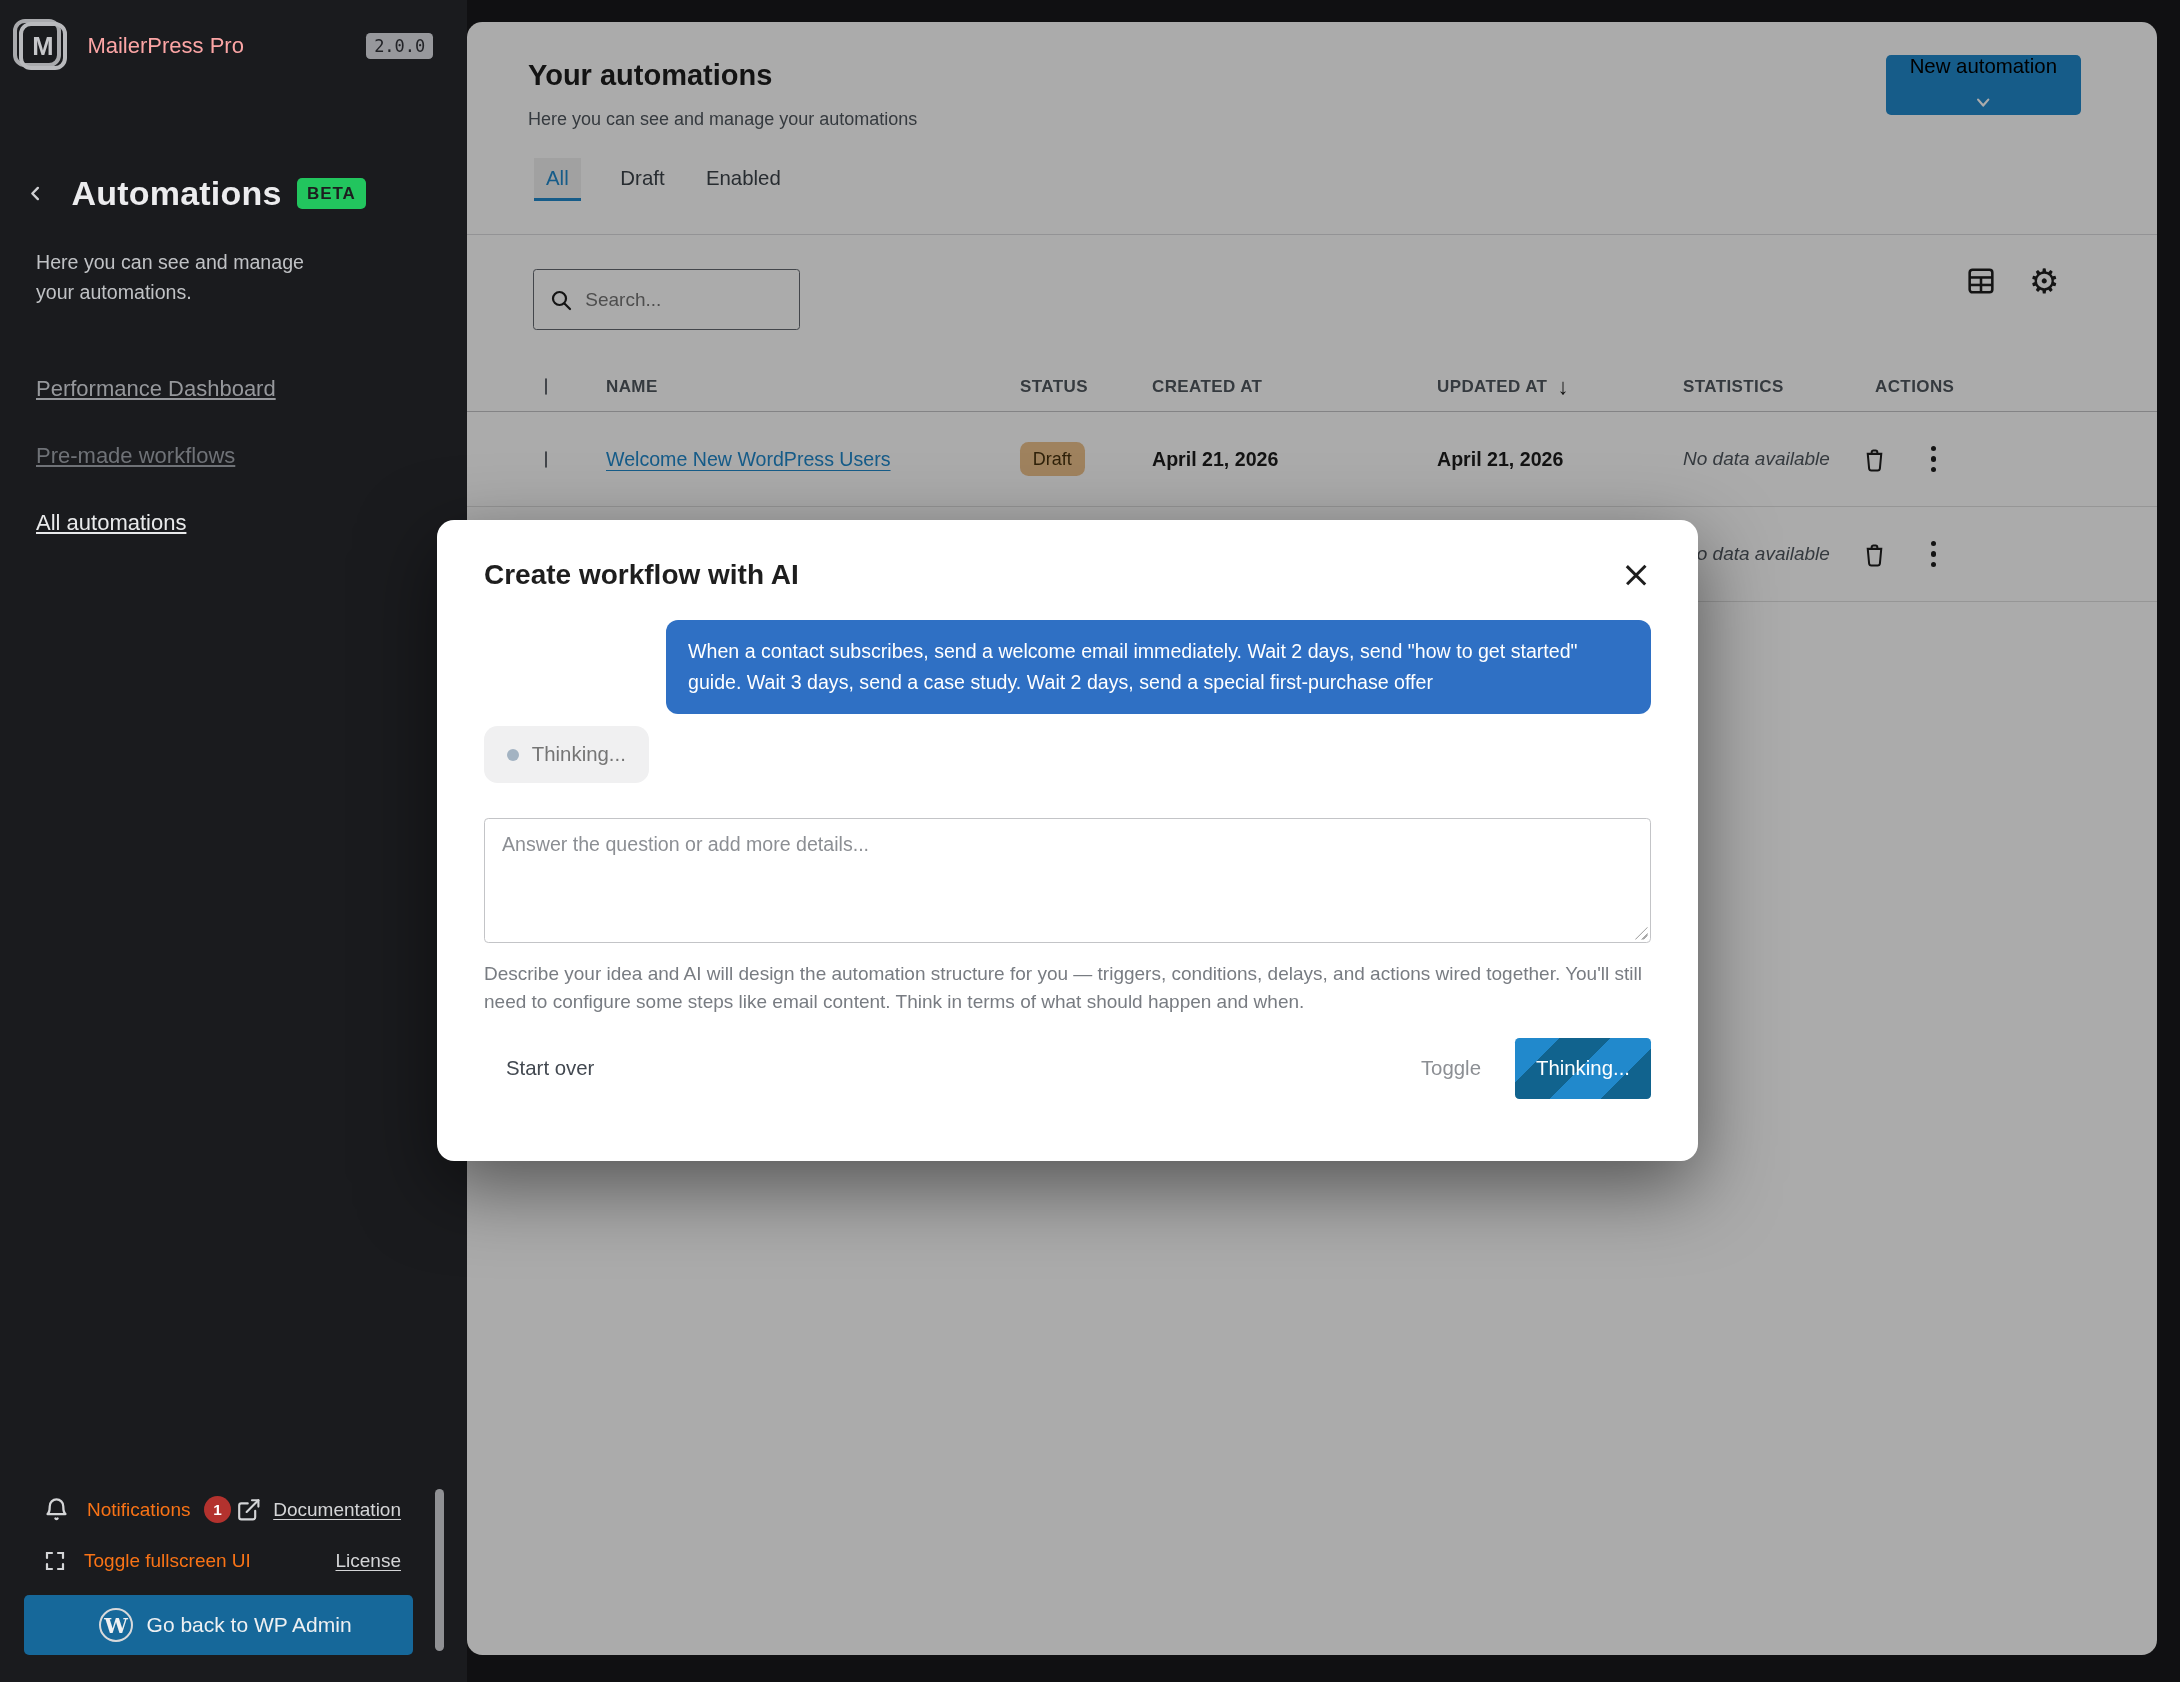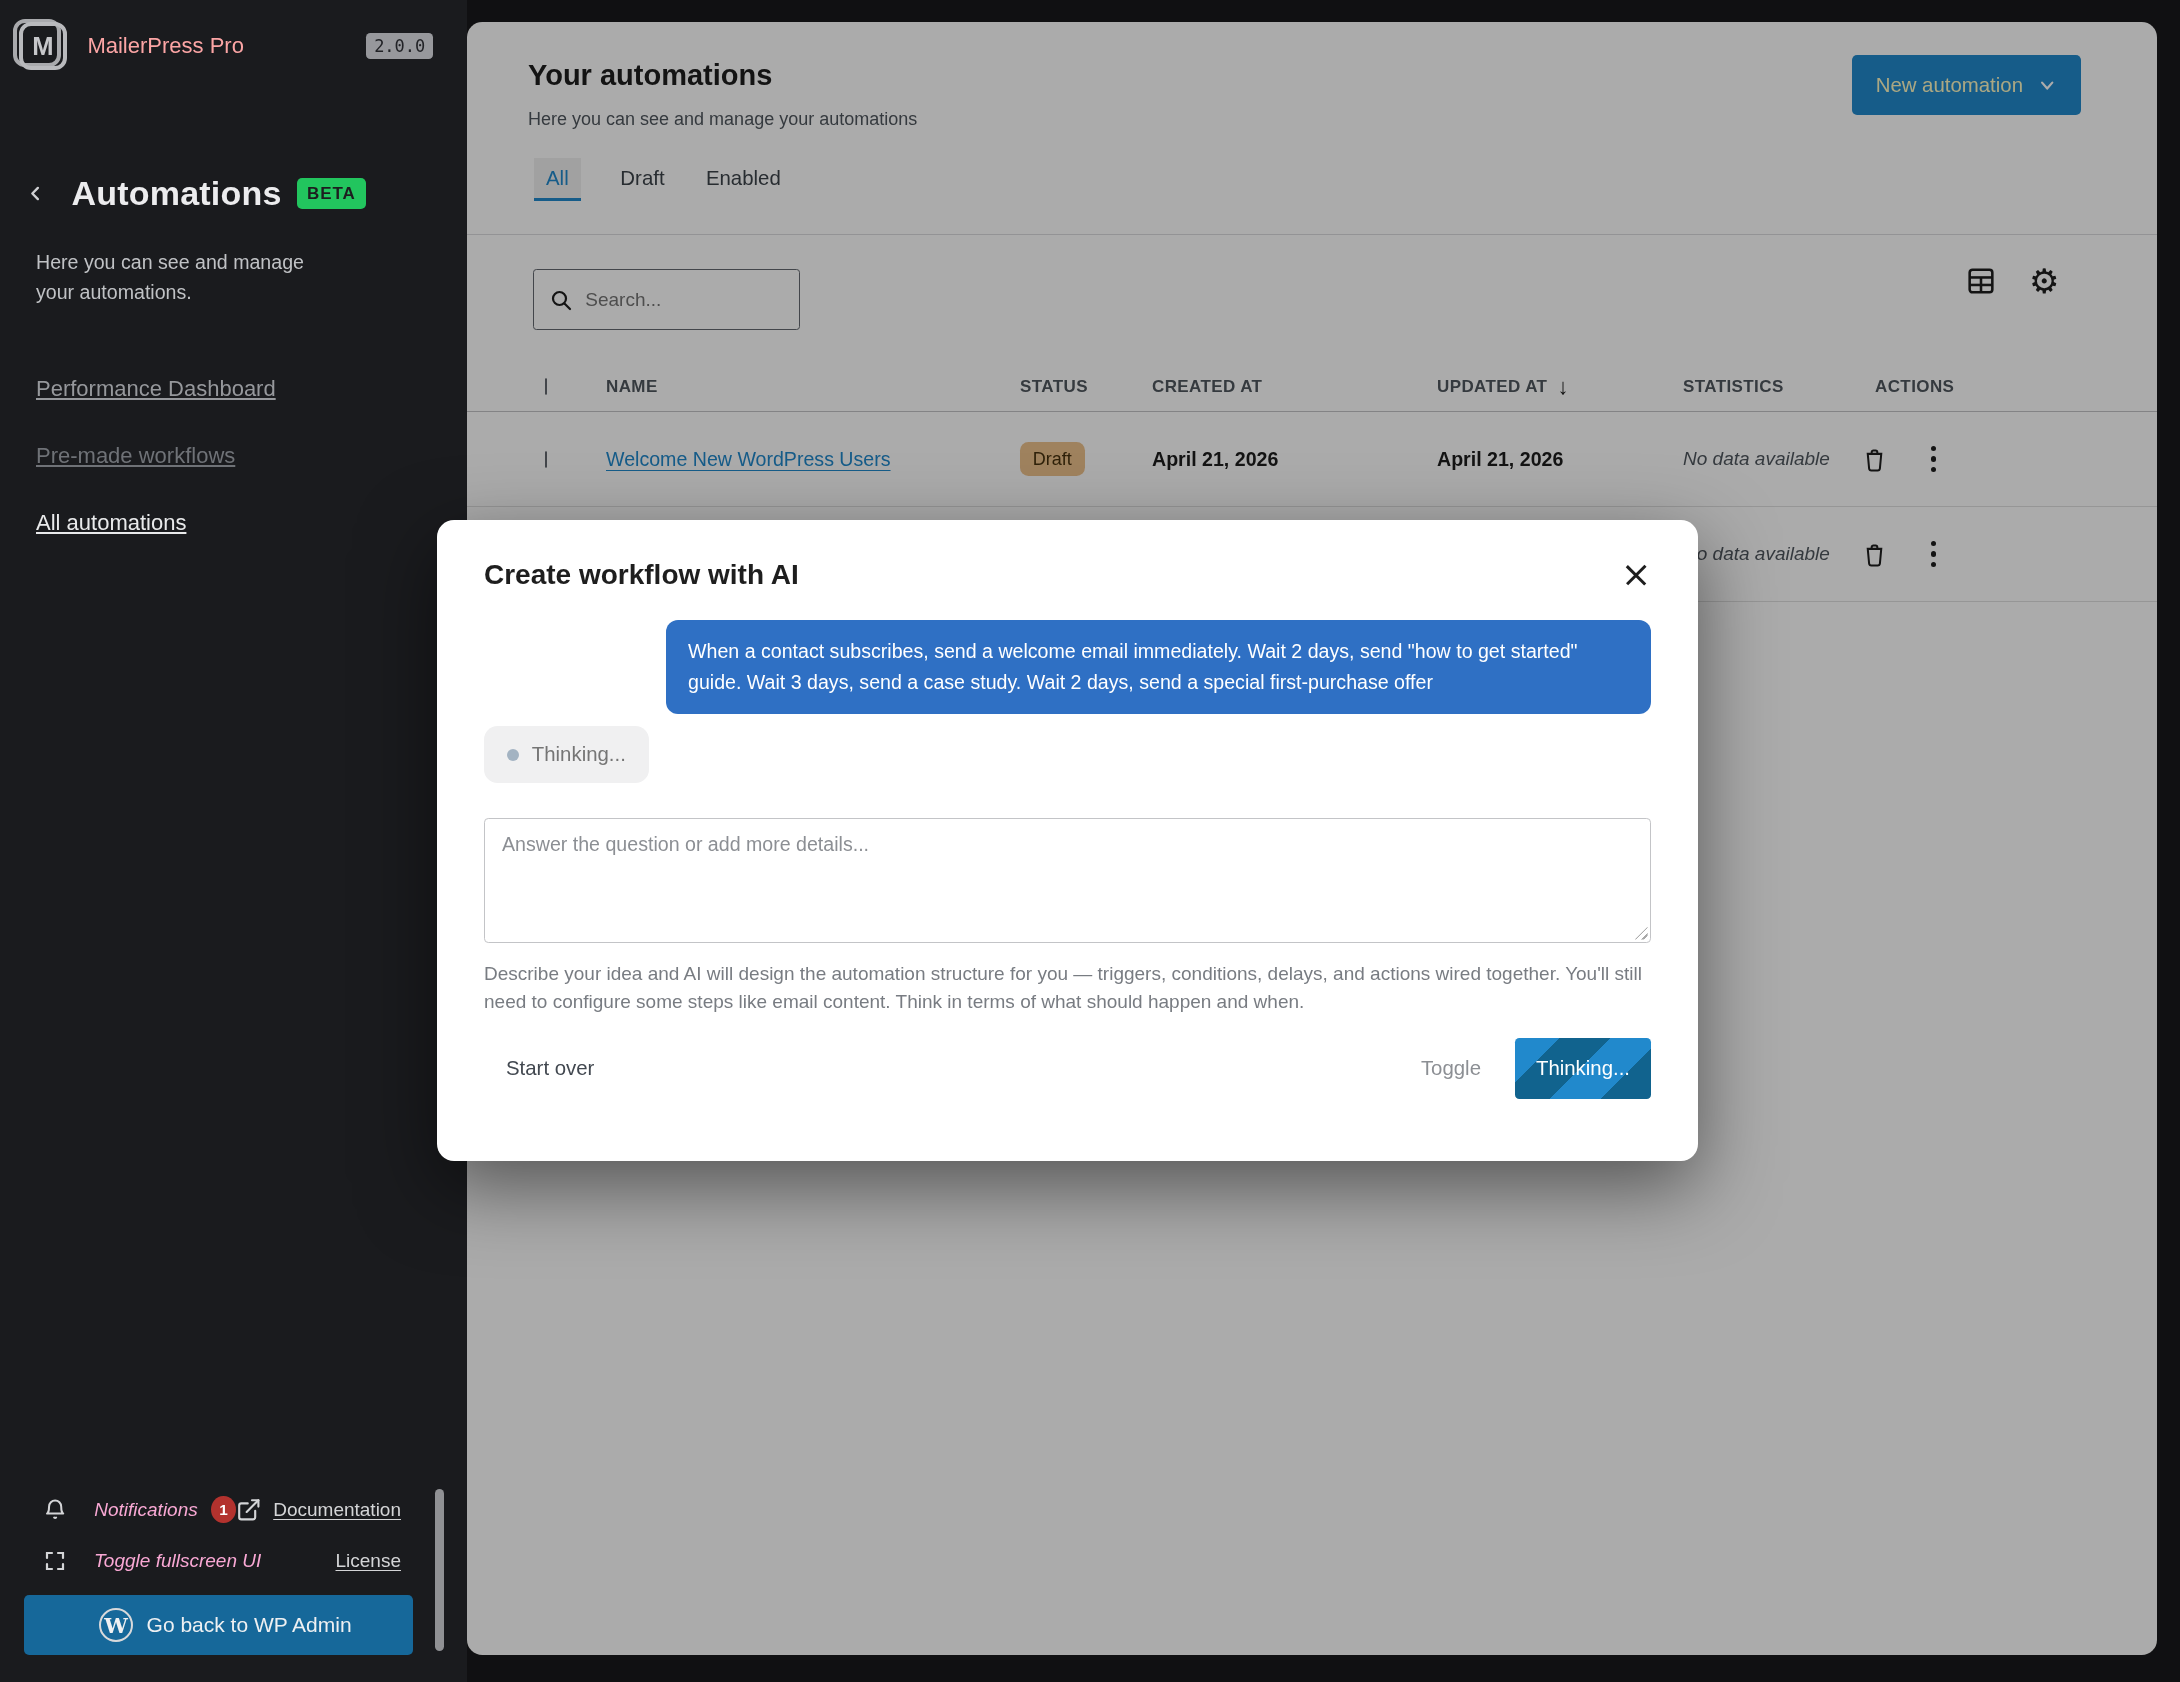--- a/index.html
+++ b/index.html
@@ -25,34 +25,34 @@
   .side-menu { position:absolute; top:356px; left:0; right:0; }
   .side-item { padding:20.4px 0 20.4px 36px; font-size:22px; color:#96989c; cursor:pointer;text-decoration:underline; }
   .side-item.active { color:#e9eaeb; }
   .side-item.dim { color:#6f7277; }
 
   .side-scrollthumb { position:absolute; left:435px; top:1489px; width:9.4px; height:162px; border-radius:5.1px; background:#909194; }
 
   .side-footer-row { position:absolute; left:43px; right:66px; display:flex; align-items:center; }
   .row-notif { top:1496px; }
   .row-toggle { top:1549px; }
-  .sf-label { font-size:19px; color:#f9a8d4; margin-left:27px;font-style:italic; }
+  .sf-label { font-size:19px; color:#f97316; margin-left:17px; }
   .sf-link { font-size:19px; color:#d4d5d7; text-decoration:underline; text-underline-offset:3.4px; cursor:pointer; }
   .notif-count { margin-left:13.6px; width:27px; height:27px; border-radius:50%; background:#b3322e; color:#fff; font-size:15.3px; font-weight:bold; display:flex; align-items:center; justify-content:center; }
   .sf-right { margin-left:auto; display:flex; align-items:center; }
   .ext-icon { margin-right:12px; }
   .wp-btn { position:absolute; left:24px; top:1595px; width:389px; height:60px; background:#16689a; border:none; border-radius:5.1px; display:flex; align-items:center; justify-content:center; cursor:pointer; }
   .wp-btn span { color:#eef0f2; font-size:21px; margin-left:13.6px; }
   .wp-logo { width:34px; height:34px; border:2.6px solid #d8d9db; border-radius:50%; display:flex; align-items:center; justify-content:center; color:#d8d9db; font-family:"DejaVu Serif", serif; font-size:20.4px; font-weight:bold; }
 
   
   .card { position:absolute; left:467px; top:22px; width:1690px; height:1633px; background:#ffffff; border-radius:15.3px; z-index:1; overflow:hidden; }
   .page-title { position:absolute; top:37px; left:61px; font-size:29px; font-weight:bold; color:#1e1e1e; }
   .page-subtitle { position:absolute; top:87px; left:61px; font-size:18px; color:#50575e; }
-  .new-automation-btn { position:absolute; top:33px; right:76px; height:60px; padding:0 24px; background:#2189cc; color:#fef9c3; font-size:20.4px; border:none; border-radius:5.1px; display:flex; align-items:center; gap:13.6px; cursor:pointer; }
+  .new-automation-btn { position:absolute; top:33px; right:76px; height:60px; padding:0 24px; background:#2189cc; color:#000000; font-size:20.4px; border:none; border-radius:5.1px; display:flex; align-items:center; gap:13.6px; cursor:pointer;flex-direction:column; }
 
   .tabs { position:absolute; top:136px; left:67px; display:flex; align-items:flex-end; gap:38px; }
   .tab { font-size:20.4px; color:#3c434a; padding:8.5px 1.7px 11px 1.7px; cursor:pointer; }
   .tab.active { color:#2189cc; background:#f0f0f1; padding:8.5px 12px 8.5px 12px; border-bottom:3.4px solid #2189cc; }
   .tabs-divider { position:absolute; top:212px; left:0; right:0; height:0.9px; background:#dcdcde; }
 
   .search-box { position:absolute; top:228px; left:66px; width:267px; height:61px; border:1.7px solid #646970; border-radius:3.4px; display:flex; align-items:center; padding-left:15.3px; background:#fff;margin-top:19px; }
   .search-box input { border:none; outline:none; font-size:19px; color:#1e1e1e; margin-left:12px; width:179px; font-family:"Liberation Sans", sans-serif; }
   .search-box input::placeholder { color:#757575; }
   .view-icons { position:absolute; top:242px; left:1497px; display:flex; align-items:center; gap:31px; }

